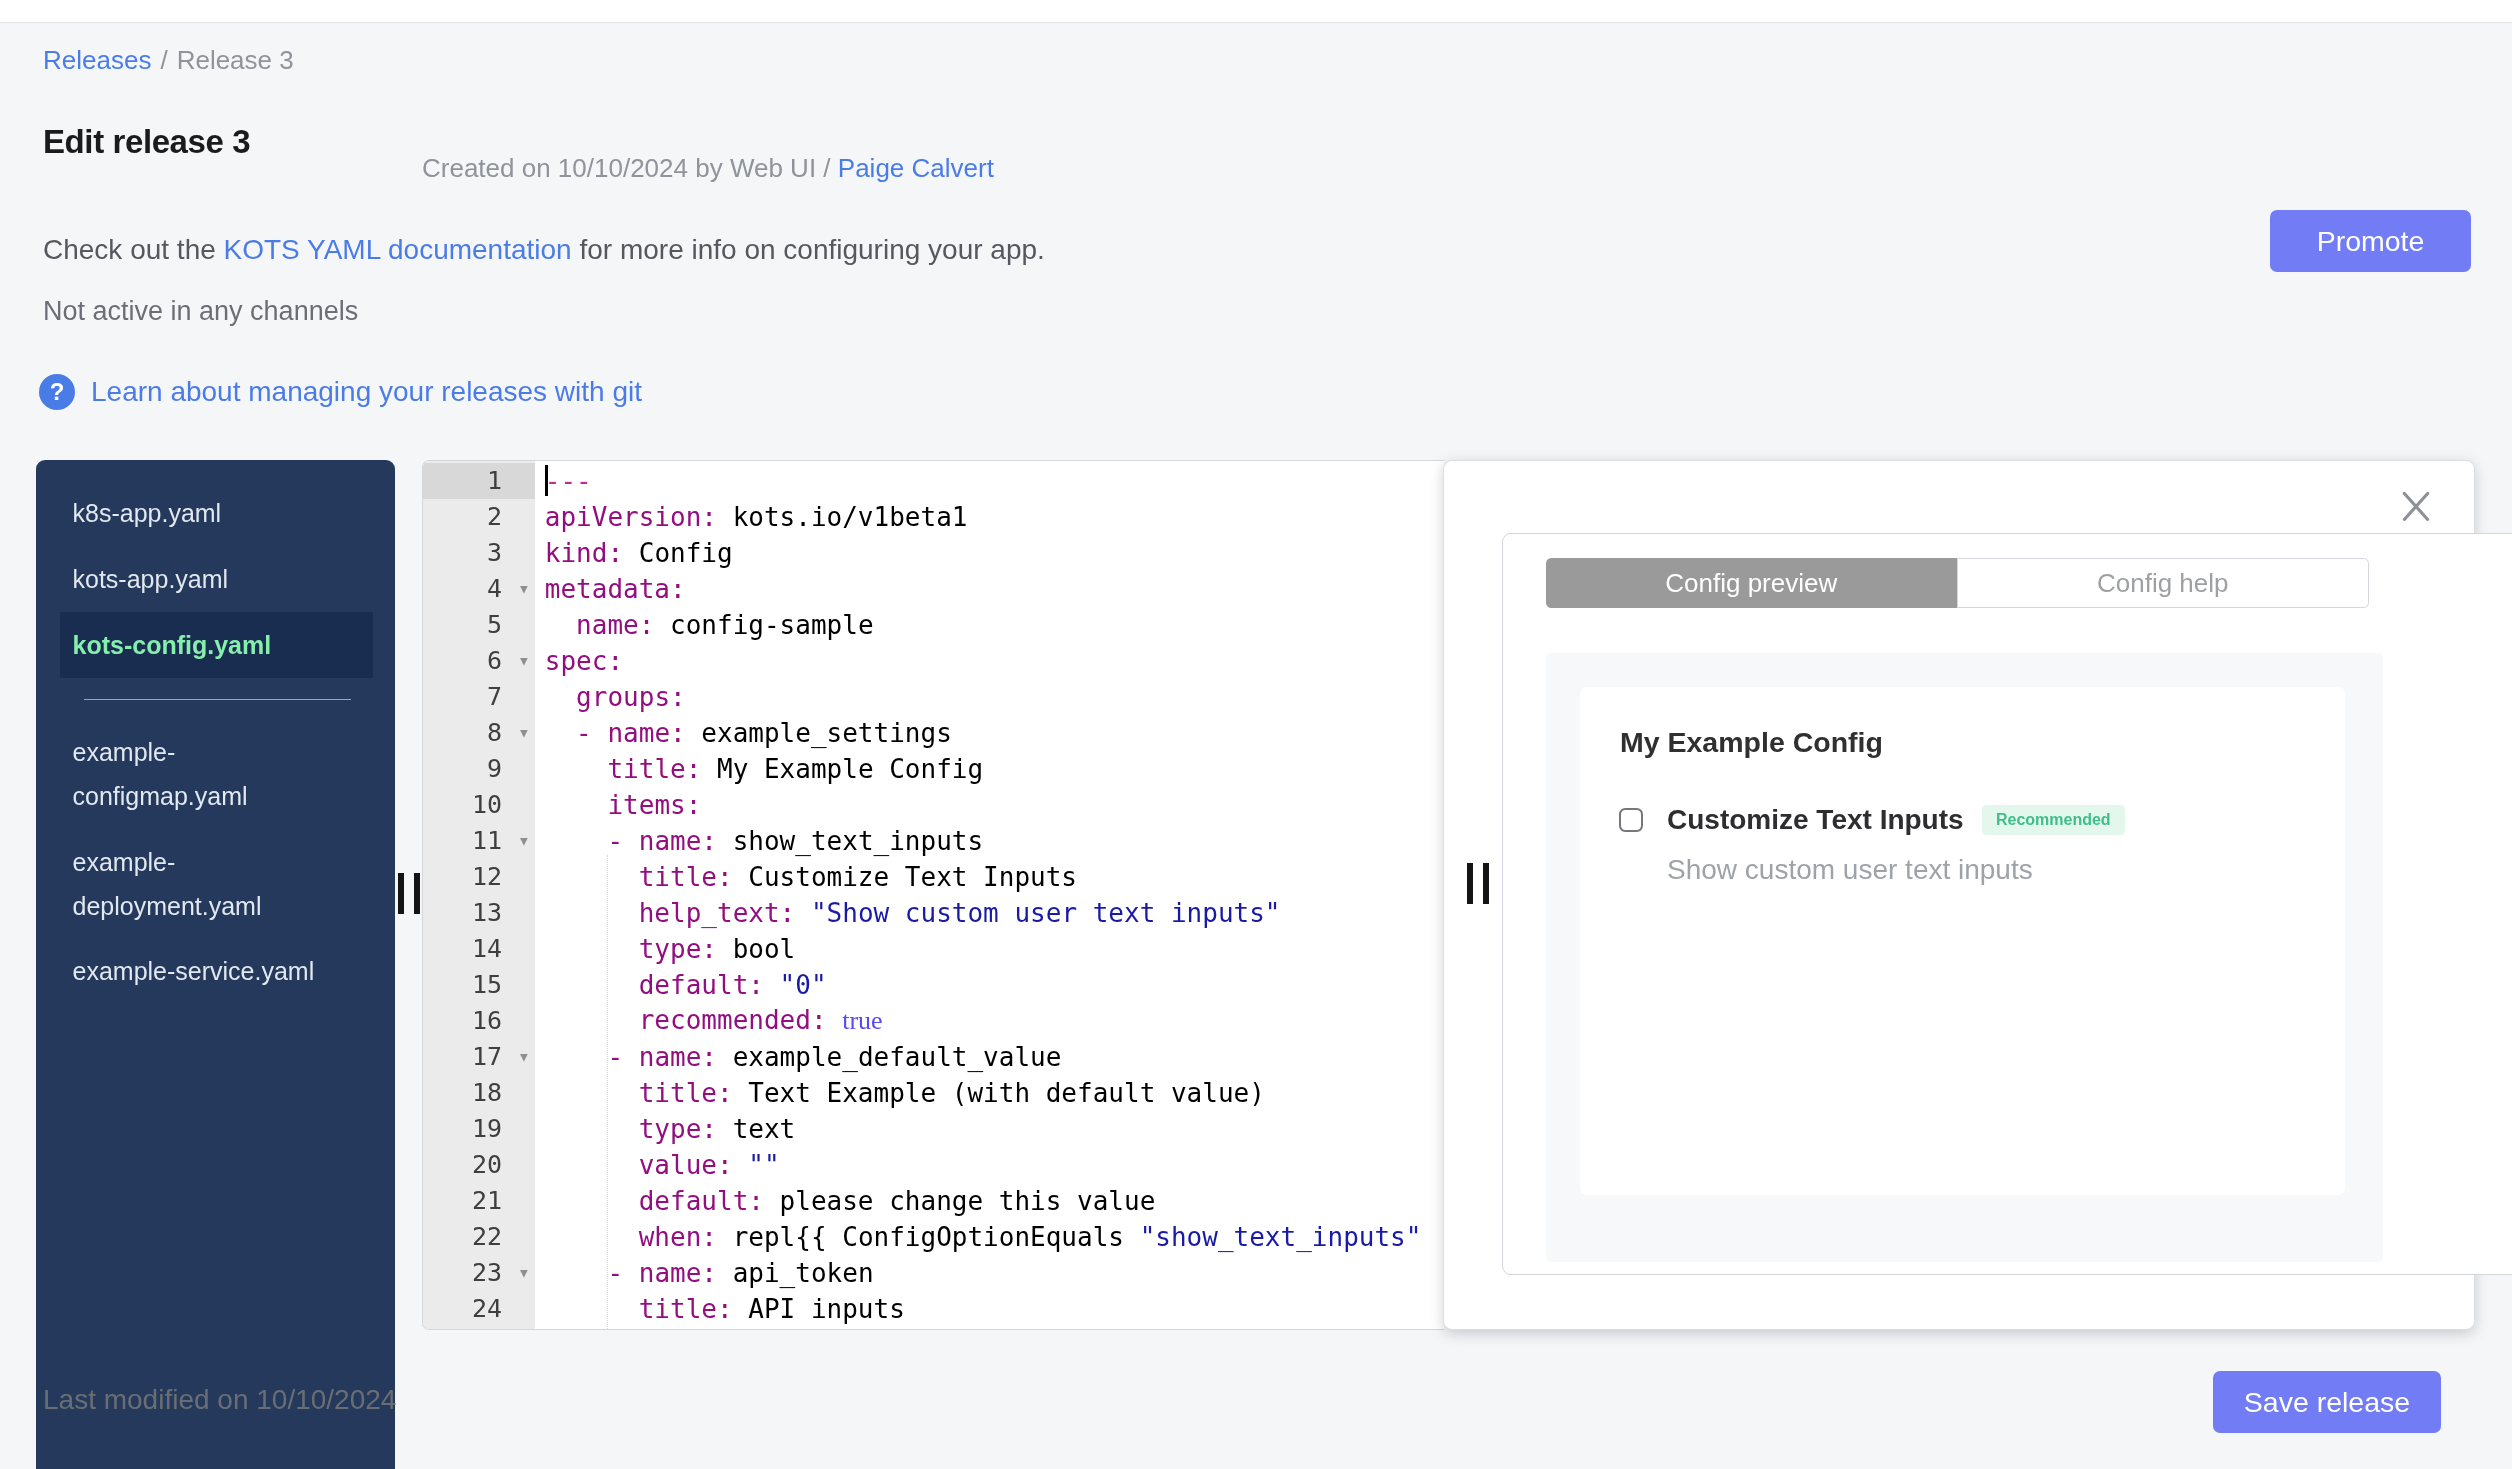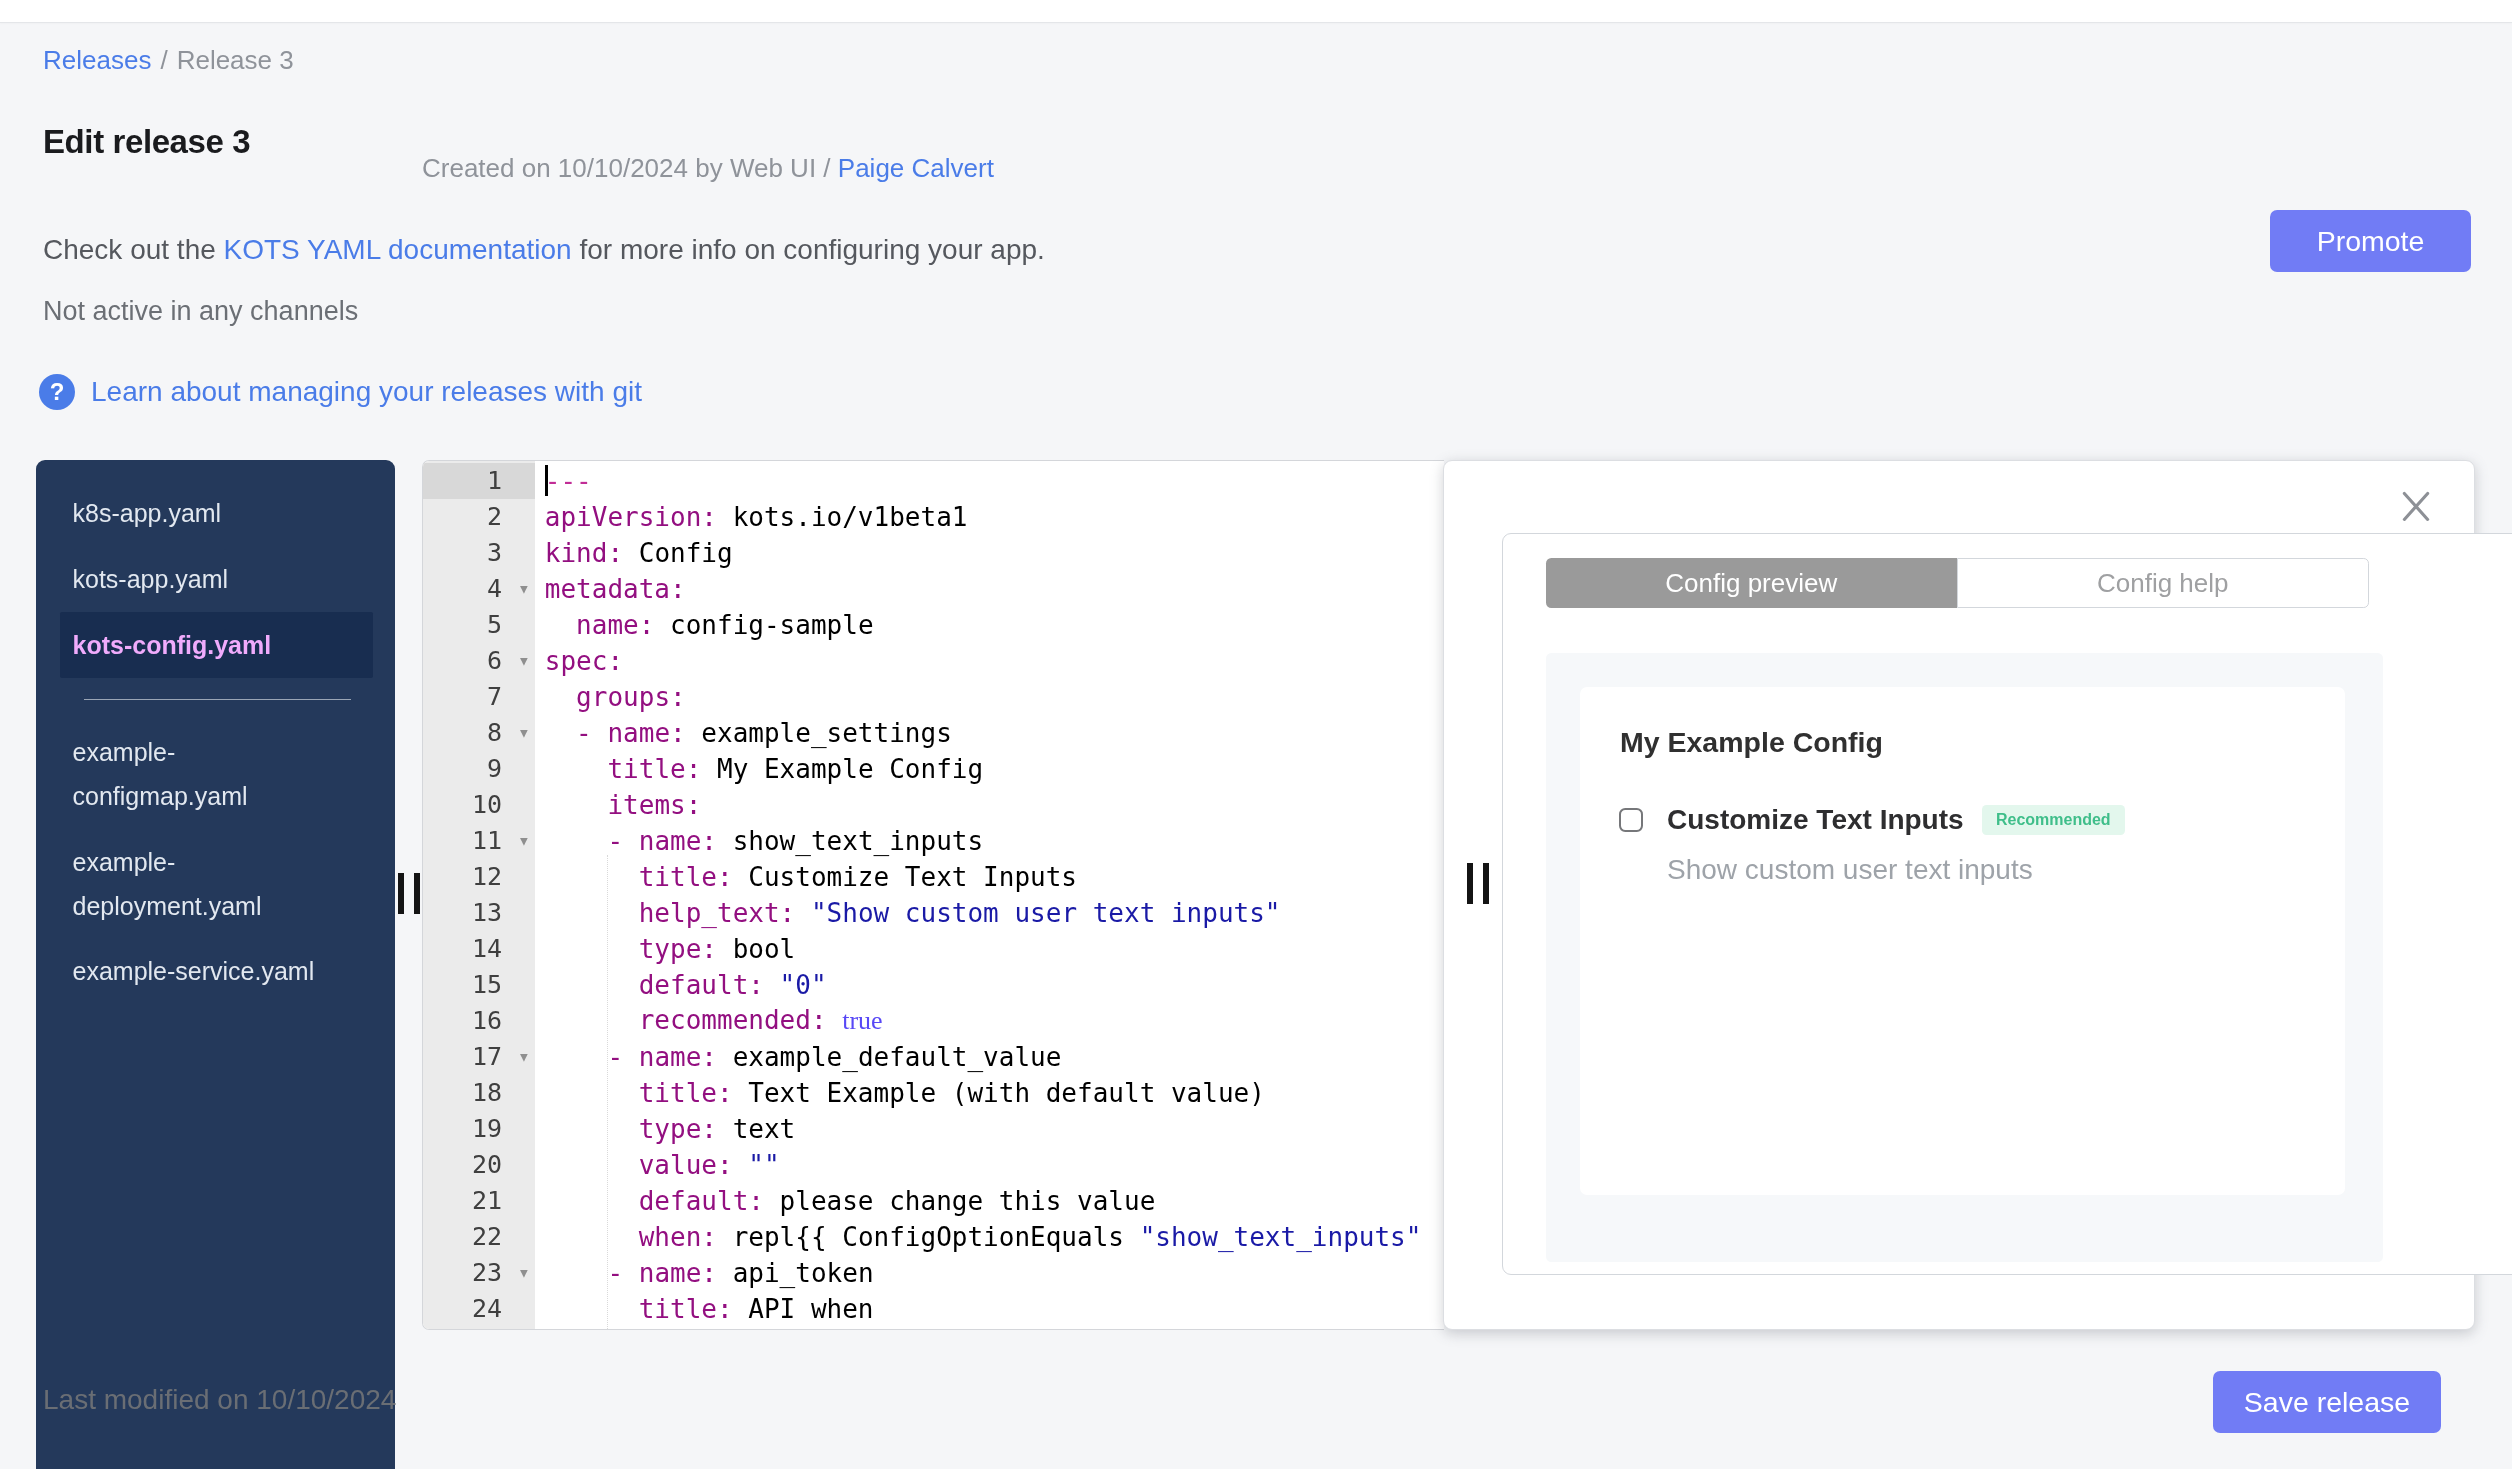--- a/index.html
+++ b/index.html
@@ -41,21 +41,21 @@
          display:flex; align-items:center; justify-content:center; cursor:pointer;
          font-family:"Liberation Sans", sans-serif; }
   .promote-btn { left:2270px; top:210px; width:201px; height:62px; font-size:28.5px; }
   .save-btn { left:2213px; top:1371px; width:228px; height:62px; font-size:28.5px; }
 
   
   .sidebar { left:36px; top:460px; width:359px; height:1118px; background:#24395B; border-radius:9px; }
   .file-list { padding:19.6px 22px 0 24px; }
   .file-row { color:#E2E8F0; font-size:25px; line-height:44px; padding:10.7px 0 10.7px 12.5px; cursor:pointer; border-radius:1.8px; }
   .file-row.single { height:66px; display:flex; align-items:center; padding:0 0 0 12.5px; }
-  .file-row.selected { background:#182D50; font-weight:bold; color:#f0abfc; }
+  .file-row.selected { background:#182D50; font-weight:bold; color:#86efac; }
   .file-line { display:block; }
   .side-divider { margin:21.4px 22px 19.6px 24px; border-top:1.8px solid #C2C9D3; opacity:.75; }
   .side-bottom-divider { position:absolute; left:24px; right:22px; bottom:70px; border-top:1.8px solid #C2C9D3; opacity:.75; }
   .side-icons { position:absolute; left:49px; bottom:14.3px; display:flex; gap:19.6px; }
   .side-icon { cursor:pointer; }
 
   
   .handle { display:flex; gap:9.8px; cursor:col-resize; z-index:30; }
   .handle .bar { width:6.2px; height:41px; background:#141414; }
   .handle-left  { left:398px; top:873px; }
@@ -278,21 +278,21 @@
         <div class="code-line">
           <div class="gutter-cell">22</div>
           <div class="code-text"><span class="t-p">      </span><span class="t-k">when:</span><span class="t-p"> repl{{ ConfigOptionEquals </span><span class="t-s">"show_text_inputs"</span></div>
         </div>
         <div class="code-line">
           <div class="gutter-cell">23<span class="fold-arrow">▾</span></div>
           <div class="code-text"><span class="t-p">    </span><span class="t-k">- name:</span><span class="t-p"> api_token</span></div>
         </div>
         <div class="code-line">
           <div class="gutter-cell">24</div>
-          <div class="code-text"><span class="t-p">      </span><span class="t-k">title:</span><span class="t-p"> API when</span></div>
+          <div class="code-text"><span class="t-p">      </span><span class="t-k">title:</span><span class="t-p"> API inputs</span></div>
         </div>
         <div class="code-line">
           <div class="gutter-cell">25</div>
           <div class="code-text"><span class="t-p">      </span><span class="t-k">type:</span><span class="t-p"> password</span></div>
         </div>
       </div>
   <div class="cursor-caret"></div>
     </div>
 </div>
 

